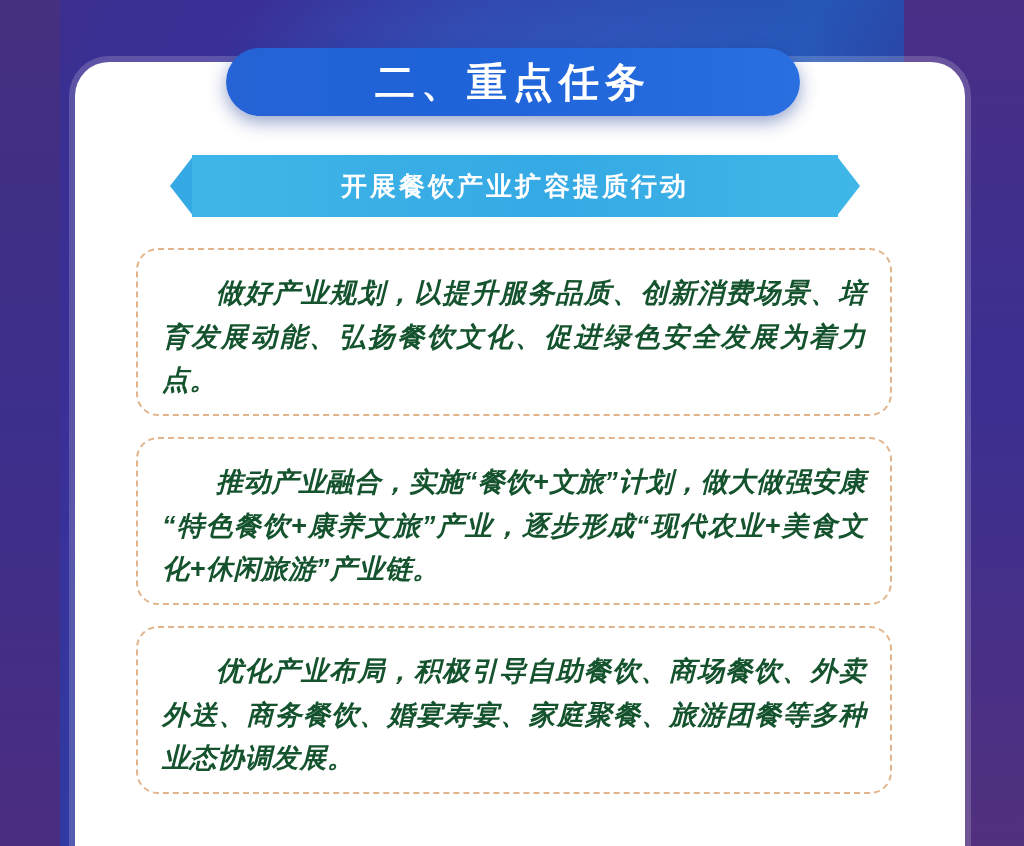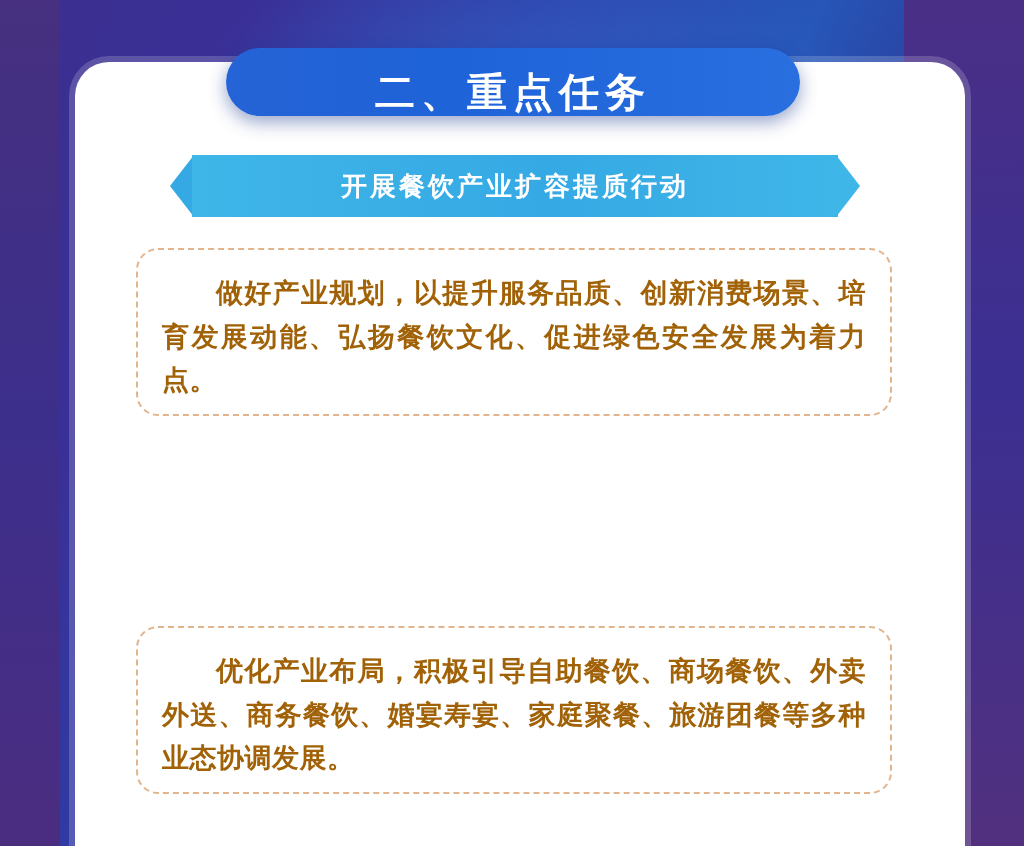--- a/index.html
+++ b/index.html
@@ -58,23 +58,22 @@
   .title-pill {
     position: absolute;
     left: 226px;
     top: 48px;
     width: 574px;
     height: 68px;
     border-radius: 34px;
     background: linear-gradient(90deg, #2563d6 0%, #1e63d8 40%, #2a6fe0 100%);
     box-shadow: 0 6px 18px rgba(20,50,140,0.45);
     display: flex;
-    align-items: flex-end;
+    align-items: center;
     justify-content: center;
-    font-family: Liberation Mono, monospace;
   }
   .title-pill span {
     color: #ffffff;
     font-size: 40px;
     font-weight: bold;
     letter-spacing: 6px;
     line-height: 1;
   }
 
   
@@ -122,27 +121,28 @@
     left: 136px;
     width: 756px;
     border: 2px dashed #e2b48c;
     border-radius: 22px;
     box-sizing: border-box;
     padding: 22px 24px 20px 24px;
     background: #ffffff;
   }
   .box p {
     margin: 0;
-    color: #a16207;
+    color: #14532d;
     font-size: 27px;
     line-height: 1.62;
     text-indent: 2em;
     text-align: justify;
     font-weight: bold;
     letter-spacing: 0.5px;
+    font-style: italic;
   }
   #box-1 { top: 248px; height: 168px; }
   #box-2 { top: 437px; height: 168px; }
   #box-3 { top: 626px; height: 168px; }
 </style>
 </head>
 <body>
 
 <div class="poster">
 
@@ -161,18 +161,21 @@
     <div class="tail right"></div>
     <div class="body">
       <span>开展餐饮产业扩容提质行动</span>
     </div>
   </div>
 
   <div class="box" id="box-1">
     <p>做好产业规划，以提升服务品质、创新消费场景、培育发展动能、弘扬餐饮文化、促进绿色安全发展为着力点。</p>
   </div>
 
+  <div class="box" id="box-2">
+    <p>推动产业融合，实施“餐饮+文旅”计划，做大做强安康“特色餐饮+康养文旅”产业，逐步形成“现代农业+美食文化+休闲旅游”产业链。</p>
+  </div>
 
   <div class="box" id="box-3">
     <p>优化产业布局，积极引导自助餐饮、商场餐饮、外卖外送、商务餐饮、婚宴寿宴、家庭聚餐、旅游团餐等多种业态协调发展。</p>
   </div>
 
 </div>
 
 </body></html>

